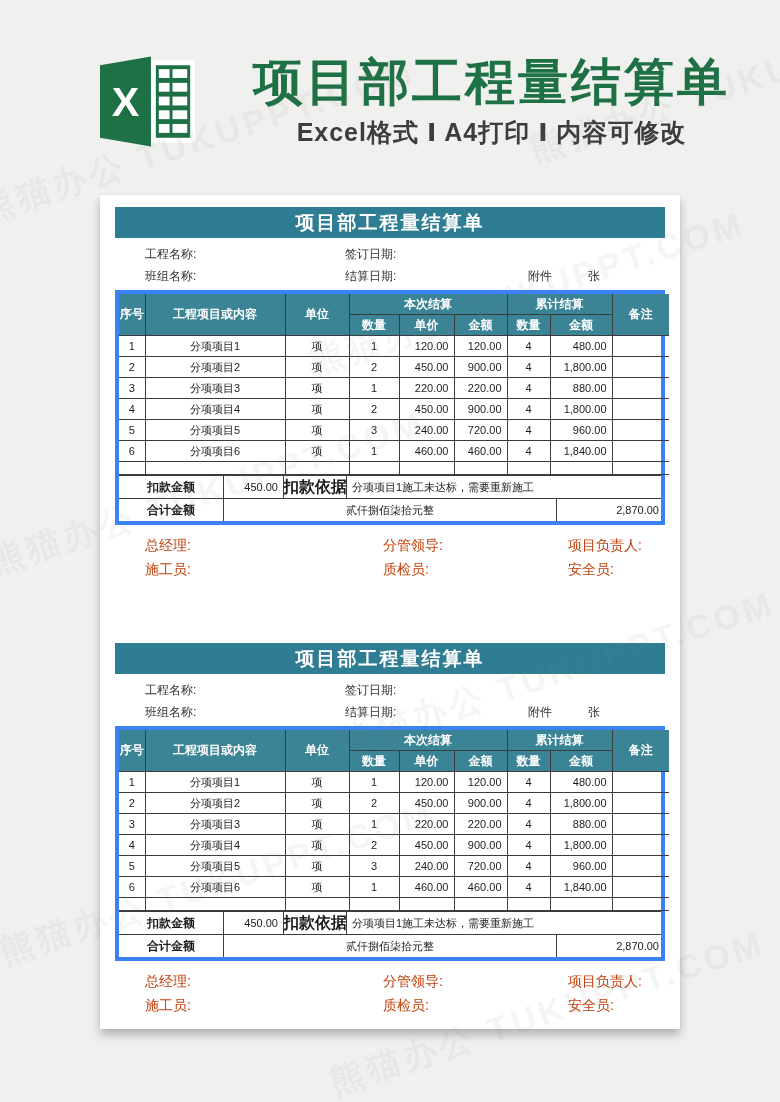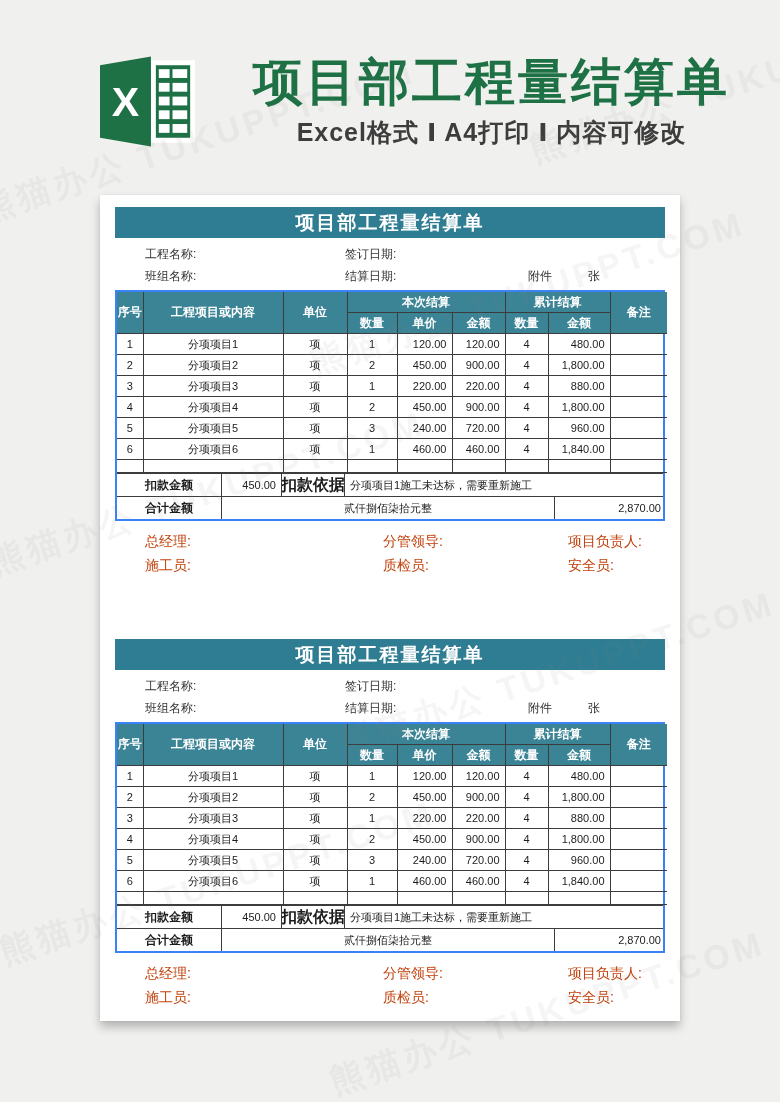--- a/index.html
+++ b/index.html
@@ -29,21 +29,21 @@
   .meta{margin:8px 0 6px;font-size:12px;color:#333;}
   .meta-row{display:flex;padding-left:30px;height:16px;line-height:16px;}
   .meta-row + .meta-row{margin-top:6px;}
   .m1{width:200px;}
   .m2{width:175px;}
   .m3{width:60px;padding-left:8px;}
   .s2{width:185px;margin-left:38px;}
   .signs{margin-top:12px;font-size:14px;color:#c2410c;}
   .signs .meta-row + .meta-row{margin-top:8px;}
   
-  .twrap{border:2px solid #3b82f6;}
+  .twrap{border:4px solid #3b82f6;}
   .stable{width:100%;border-collapse:collapse;table-layout:fixed;font-size:11px;color:#1c1c1c;}
   .stable th{background:#3b8496;color:#fff;font-weight:bold;font-size:12px;height:20px;padding:0;}
   .stable td{height:20px;text-align:center;padding:0;}
   .stable th,.stable td{border:1px solid #3c3c3c;overflow:hidden;white-space:nowrap;}
   .stable tr > :first-child{border-left:0;}
   .stable tr > :last-child{border-right:0;}
   .stable thead tr:first-child > *{border-top:0;}
   .stable .num{text-align:right;padding-right:5px;}
   .erow td{height:12px;}
   

